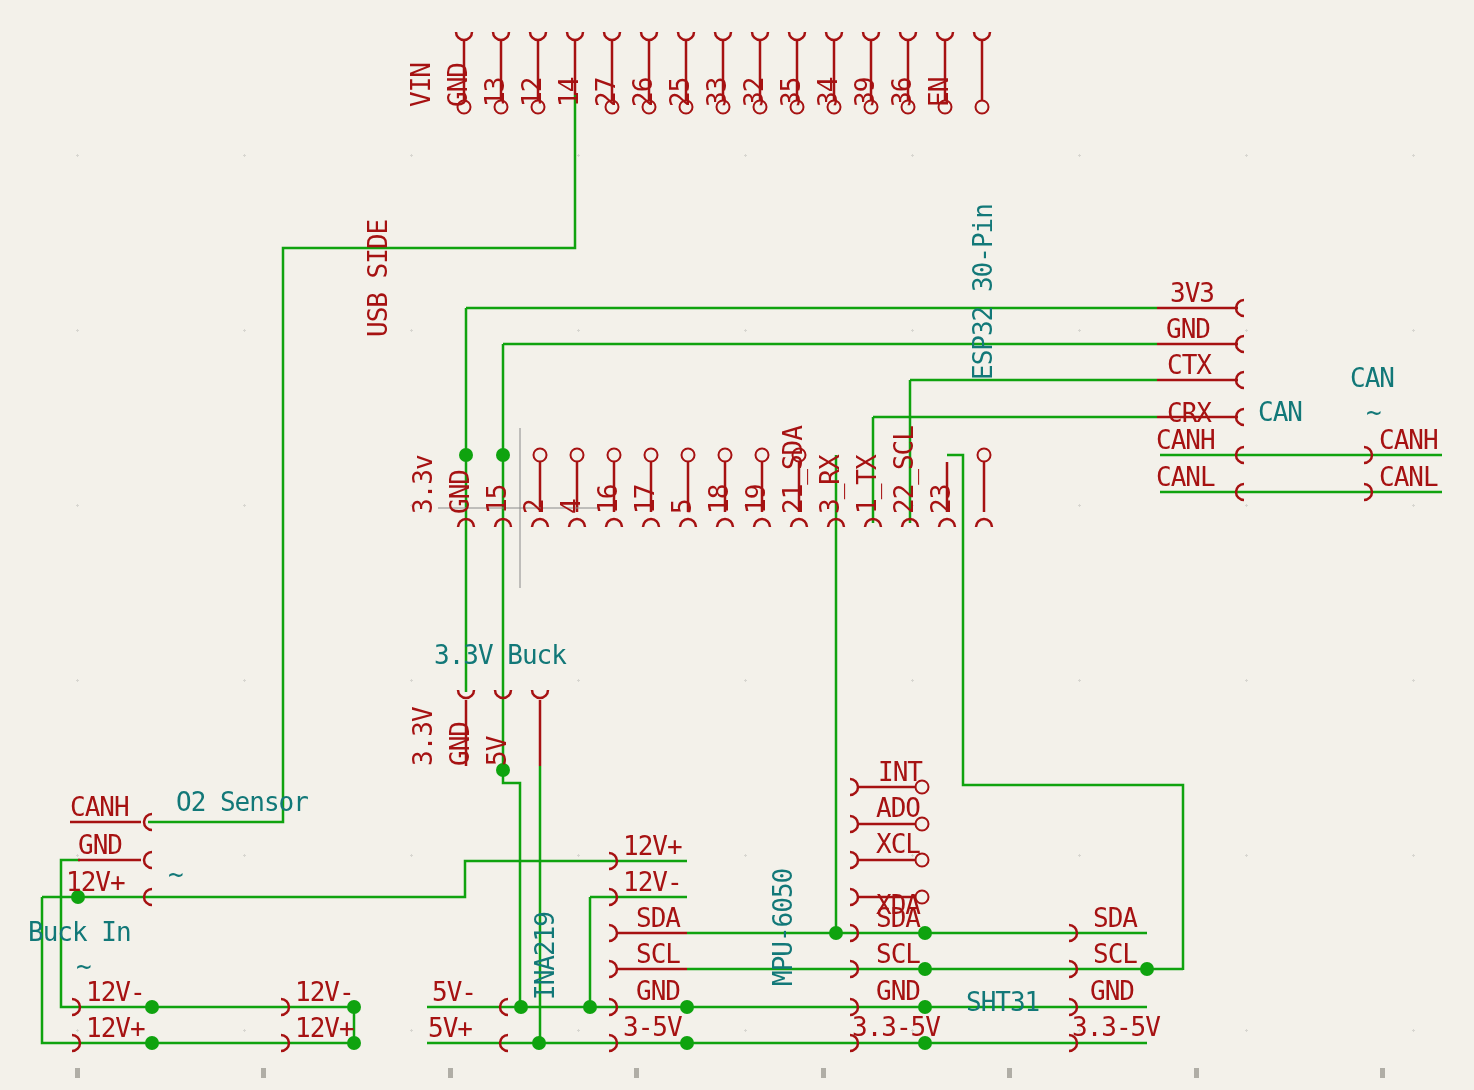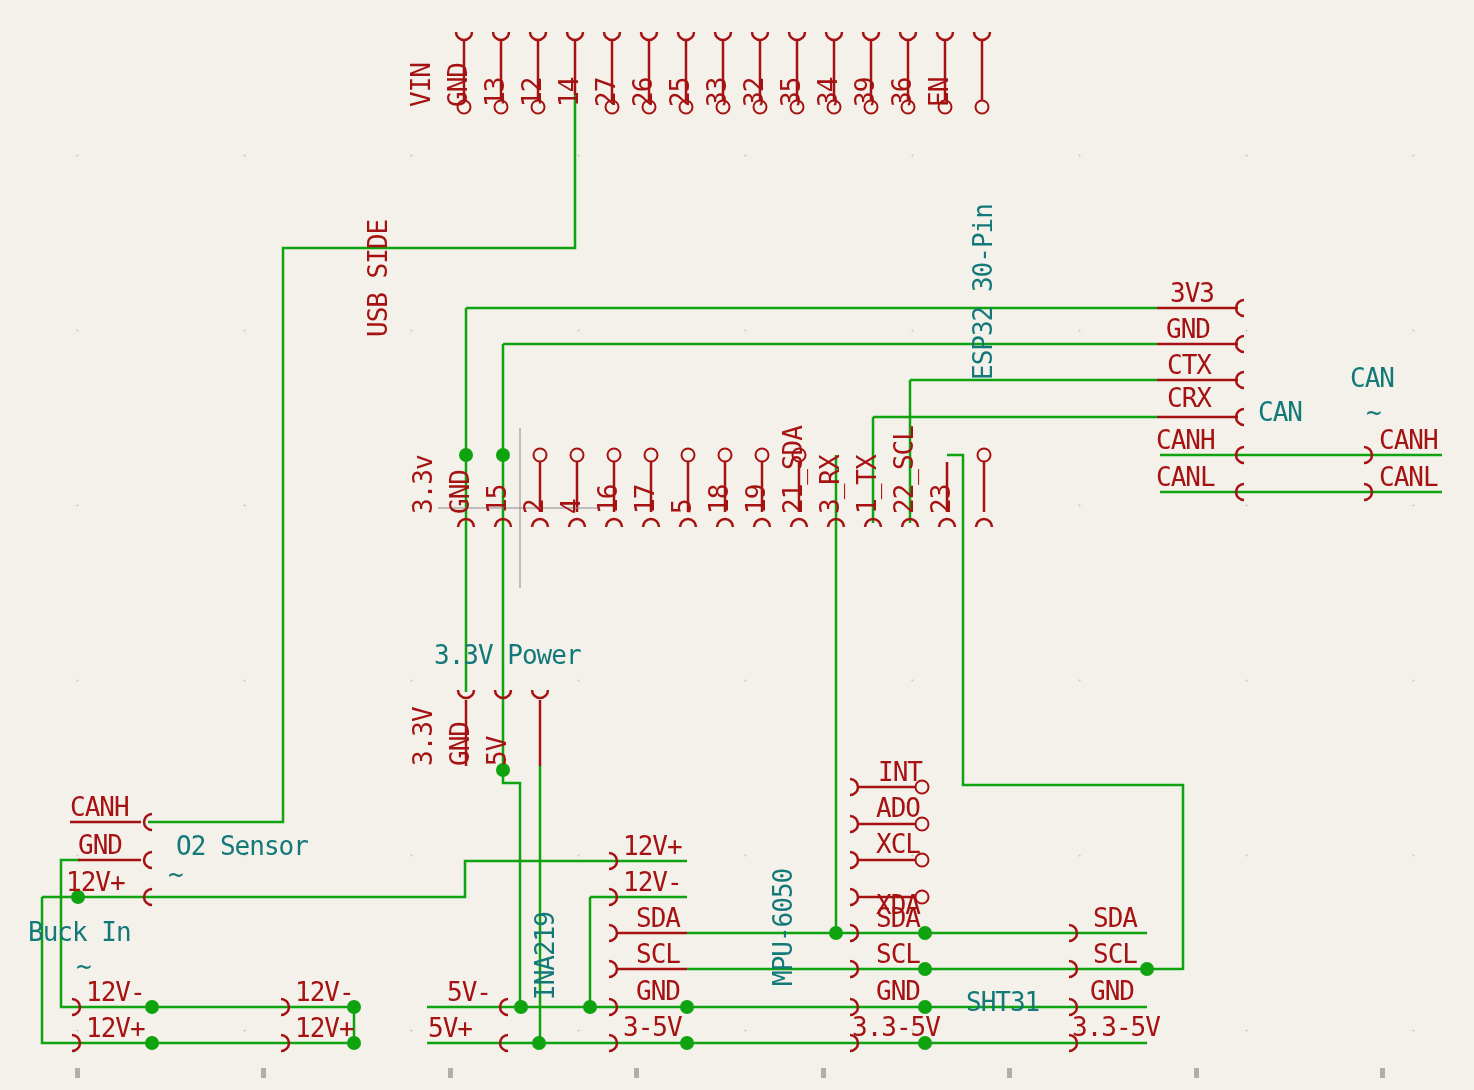--- a/index.html
+++ b/index.html
@@ -290,56 +290,56 @@
   <div class="lab v" style="left:733px;top:486px">18</div>
   <div class="lab v" style="left:770px;top:486px">19</div>
   <div class="lab v" style="left:807px;top:486px">21_SDA</div>
   <div class="lab v" style="left:844px;top:486px">3_RX</div>
   <div class="lab v" style="left:881px;top:486px">1_TX</div>
   <div class="lab v" style="left:918px;top:486px">22_SCL</div>
   <div class="lab v" style="left:955px;top:486px">23</div>
 
   <div class="lab v" style="left:392px;top:309px">USB SIDE</div>
   <div class="lab v teal" style="left:997px;top:352px">ESP32 30-Pin</div>
-  <div class="lab teal" style="left:434px;top:641px">3.3V Power</div>
-  <div class="lab teal" style="left:176px;top:832px">O2 Sensor</div>
+  <div class="lab teal" style="left:434px;top:641px">3.3V Buck</div>
+  <div class="lab teal" style="left:176px;top:788px">O2 Sensor</div>
   <div class="lab" style="left:168px;top:860px;color:#127878">~</div>
   <div class="lab teal" style="left:28px;top:918px">Buck In</div>
   <div class="lab teal" style="left:76px;top:952px">~</div>
   <div class="lab teal" style="left:1258px;top:398px">CAN</div>
   <div class="lab teal" style="left:1350px;top:364px">CAN</div>
   <div class="lab teal" style="left:1366px;top:398px">~</div>
   <div class="lab v teal" style="left:559px;top:972px">INA219</div>
   <div class="lab v teal" style="left:797px;top:958px">MPU-6050</div>
   <div class="lab teal" style="left:966px;top:988px">SHT31</div>
 
   <div class="lab v" style="left:437px;top:738px">3.3V</div>
   <div class="lab v" style="left:474px;top:738px">GND</div>
   <div class="lab v" style="left:511px;top:738px">5V</div>
 
   <div class="lab" style="left:1170px;top:279px">3V3</div>
   <div class="lab" style="left:1166px;top:315px">GND</div>
   <div class="lab" style="left:1167px;top:351px">CTX</div>
-  <div class="lab" style="left:1167px;top:384px">CRX</div>
+  <div class="lab" style="left:1167px;top:399px">CRX</div>
   <div class="lab" style="left:1156px;top:426px">CANH</div>
   <div class="lab" style="left:1156px;top:463px">CANL</div>
 
   <div class="lab" style="left:1379px;top:426px">CANH</div>
   <div class="lab" style="left:1379px;top:463px">CANL</div>
 
   <div class="lab" style="left:70px;top:793px">CANH</div>
   <div class="lab" style="left:78px;top:831px">GND</div>
   <div class="lab" style="left:66px;top:868px">12V+</div>
 
   <div class="lab" style="left:86px;top:978px">12V-</div>
   <div class="lab" style="left:86px;top:1014px">12V+</div>
   <div class="lab" style="left:295px;top:978px">12V-</div>
   <div class="lab" style="left:295px;top:1014px">12V+</div>
 
-  <div class="lab" style="left:447px;top:978px">5V-</div>
+  <div class="lab" style="left:432px;top:978px">5V-</div>
   <div class="lab" style="left:428px;top:1014px">5V+</div>
 
   <div class="lab" style="left:623px;top:832px">12V+</div>
   <div class="lab" style="left:623px;top:868px">12V-</div>
   <div class="lab" style="left:636px;top:904px">SDA</div>
   <div class="lab" style="left:636px;top:940px">SCL</div>
   <div class="lab" style="left:636px;top:977px">GND</div>
   <div class="lab" style="left:623px;top:1013px">3-5V</div>
 
   <div class="lab" style="left:878px;top:758px">INT</div>

